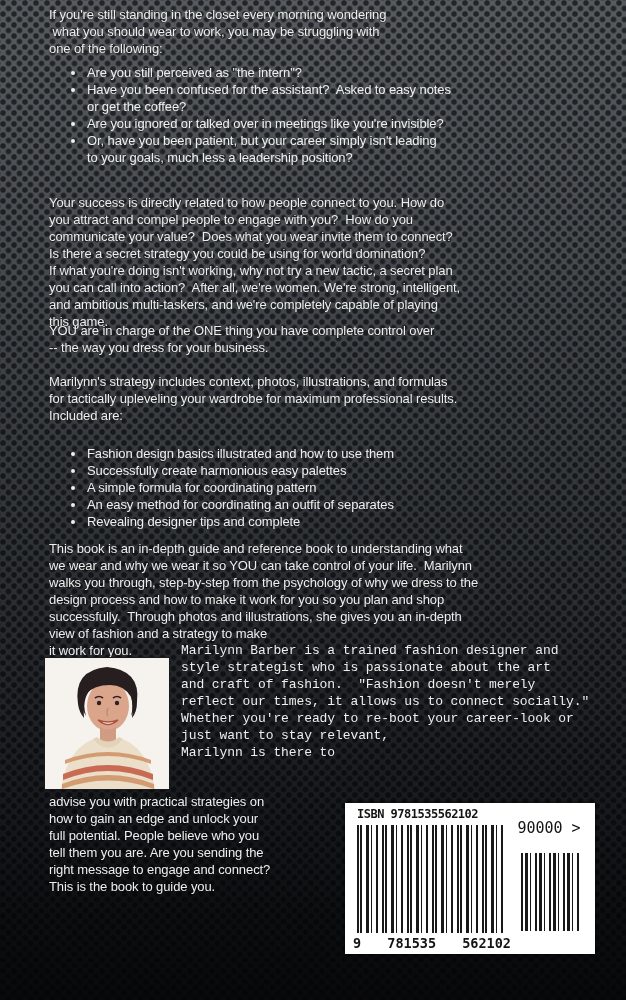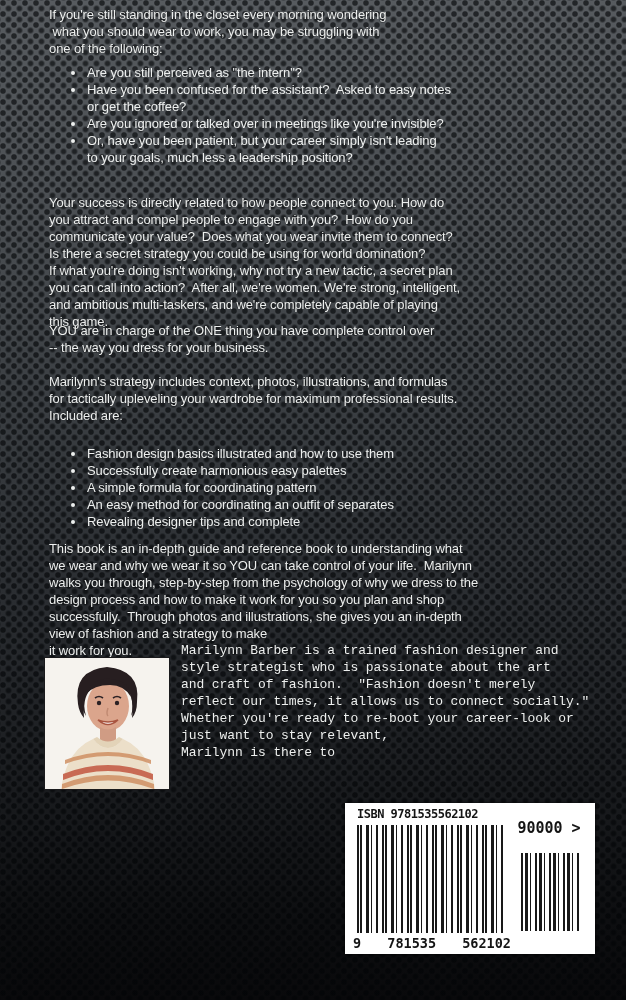--- a/index.html
+++ b/index.html
@@ -61,21 +61,21 @@
     color: #141414;
     letter-spacing: -0.5px;
     white-space: nowrap;
   }
   .price-code {
     position: absolute;
     right: 6px; top: 16px; width: 80px;
     text-align: center;
     font-family: "DejaVu Sans Mono", monospace;
     font-size: 15px;
-    font-weight: bold;
+    font-weight: normal;
     color: #141414;
   }
   .bars-main {
     position: absolute;
     left: 12px; top: 22px; width: 150px; height: 108px;
     background: repeating-linear-gradient(90deg,
       #181818 0 2px, #ffffff 2px 3px,
       #181818 3px 5px, #ffffff 5px 9px,
       #181818 9px 12px, #ffffff 12px 14px,
       #181818 14px 15px, #ffffff 15px 19px,
@@ -201,20 +201,26 @@
   </div>
 
   <p class="para bio">Marilynn Barber is a trained fashion designer and
 style strategist who is passionate about the art
 and craft of fashion.  "Fashion doesn't merely
 reflect our times, it allows us to connect socially."
 Whether you're ready to re-boot your career-look or
 just want to stay relevant,
 Marilynn is there to</p>
 
+  <p class="para closing">advise you with practical strategies on
+how to gain an edge and unlock your
+full potential. People believe who you
+tell them you are. Are you sending the
+right message to engage and connect?
+This is the book to guide you.</p>
 
   <div class="barcode-box">
     <div class="isbn-label">ISBN 9781535562102</div>
     <div class="price-code">90000 &gt;</div>
     <div class="bars-main"></div>
     <div class="bars-addon"></div>
     <div class="digits-row">
       <span>9</span>
       <span>781535</span>
       <span>562102</span>

